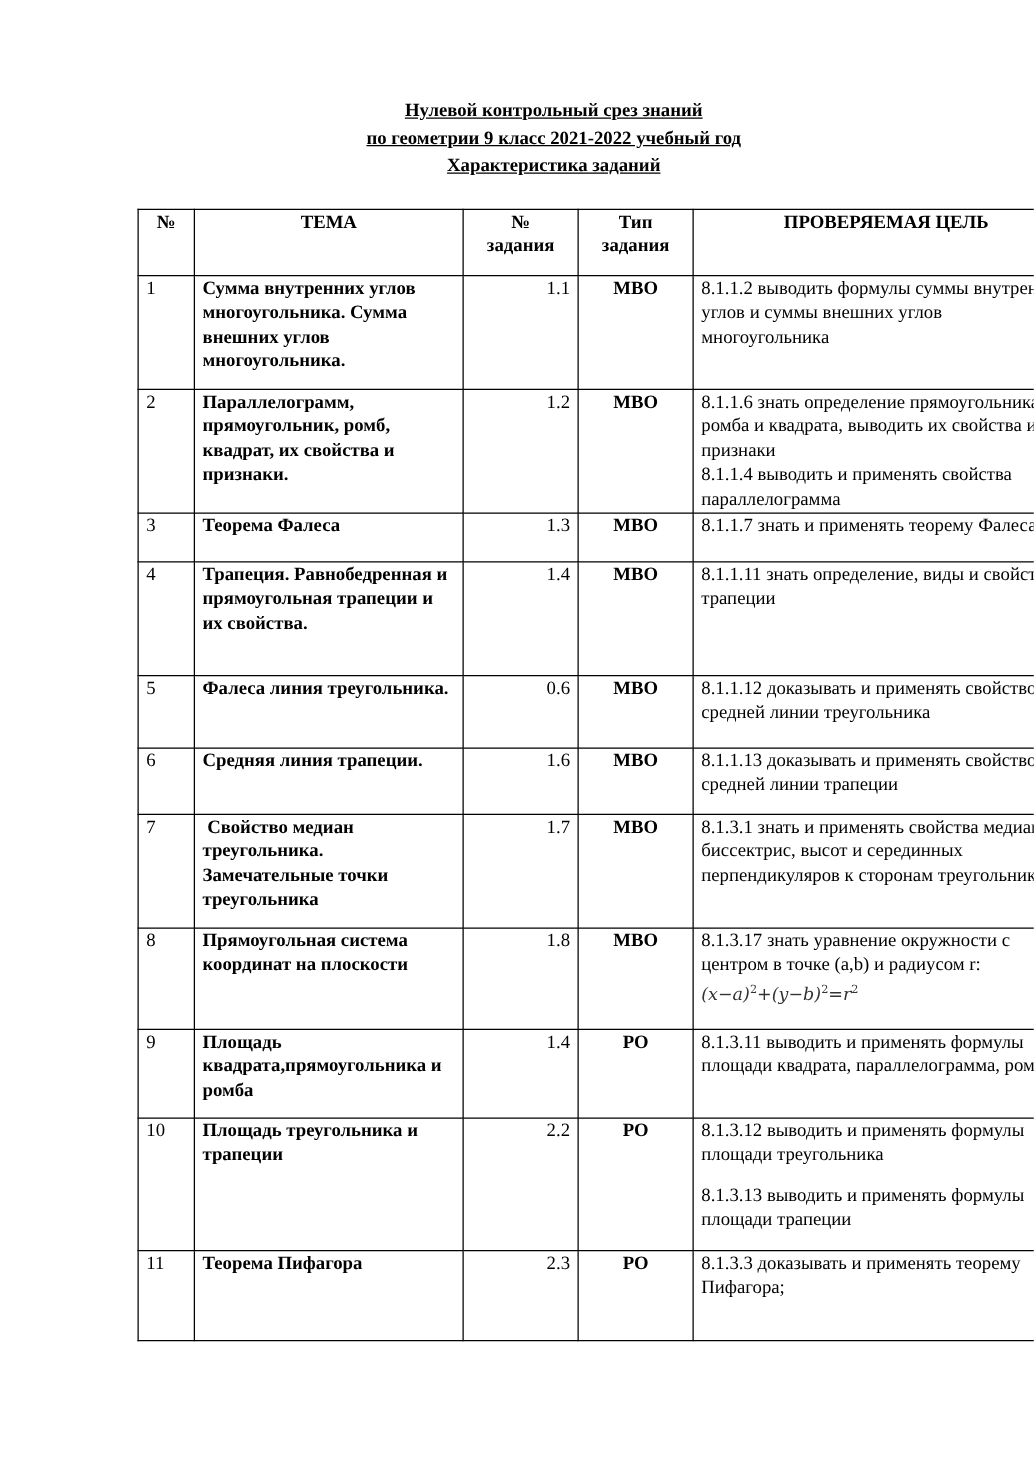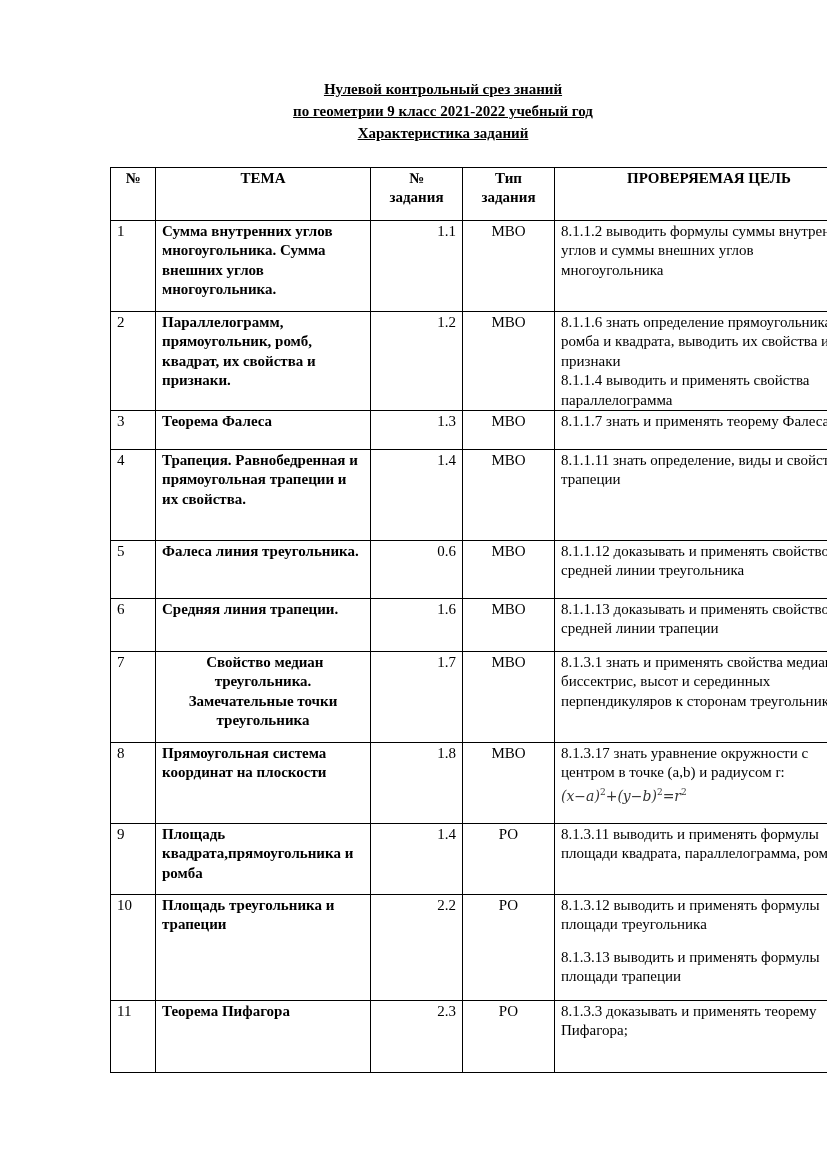--- a/index.html
+++ b/index.html
@@ -5,21 +5,21 @@
     html, body { margin: 0; padding: 0; background: #ffffff; }
     body { width: 827px; height: 1170px; position: relative; font-family: "Liberation Serif", serif; color: #000; }
     .title-block { position: absolute; top: 78px; left: 0; width: 886px; text-align: center; }
     .title-line { font-weight: bold; text-decoration: underline; font-size: 15px; line-height: 22px; margin: 0; }
     table.tasks { position: absolute; left: 110px; top: 167px; border-collapse: collapse; table-layout: fixed; width: 688px; font-size: 15px; line-height: 19.4px; }
     table.tasks td, table.tasks th { border: 1px solid #000; vertical-align: top; padding: 1px 6px 0 6px; }
     table.tasks th { font-weight: bold; text-align: center; line-height: 19px; }
     .c-num { width: 32px; text-align: left; }
     .c-topic { width: 202px; text-align: left; font-weight: bold; }
     .c-task { width: 79px; text-align: right; }
-    .c-type { width: 79px; text-align: center; }
+    .c-type { width: 79px; text-align: center; font-weight: bold; }
     .c-goal { width: 296px; text-align: left; }
     td.c-num { padding-left: 8px; padding-right: 2px; }
     th.c-num { text-align: left; padding-left: 8px; }
     td.c-goal { padding-left: 7px; padding-right: 4px; }
     .goal-para { display: block; }
     .goal-para + .goal-para.gap { margin-top: 13px; }
     .formula { font-family: "DejaVu Serif", serif; font-style: italic; font-size: 14px; color: #333; }
     .formula sup { font-size: 9px; font-style: normal; }
     .r0 { height: 53px; }
     .r1 { height: 91px; }
@@ -110,21 +110,21 @@
       <td class="c-num">6</td>
       <td class="c-topic">Средняя линия трапеции.</td>
       <td class="c-task">1.6</td>
       <td class="c-type">МВО</td>
       <td class="c-goal">
         <span class="goal-para">8.1.1.13 доказывать и применять свойство средней линии трапеции</span>
       </td>
     </tr>
     <tr class="r7">
       <td class="c-num">7</td>
-      <td class="c-topic" style="white-space: pre-wrap; text-align: center;"> Свойство медиан треугольника. Замечательные точки треугольника</td>
+      <td class="c-topic" style="white-space: pre-wrap;"> Свойство медиан треугольника. Замечательные точки треугольника</td>
       <td class="c-task">1.7</td>
       <td class="c-type">МВО</td>
       <td class="c-goal">
         <span class="goal-para">8.1.3.1 знать и применять свойства медиан, биссектрис, высот и серединных перпендикуляров к сторонам треугольника</span>
       </td>
     </tr>
     <tr class="r8">
       <td class="c-num">8</td>
       <td class="c-topic">Прямоугольная система координат на плоскости</td>
       <td class="c-task">1.8</td>

